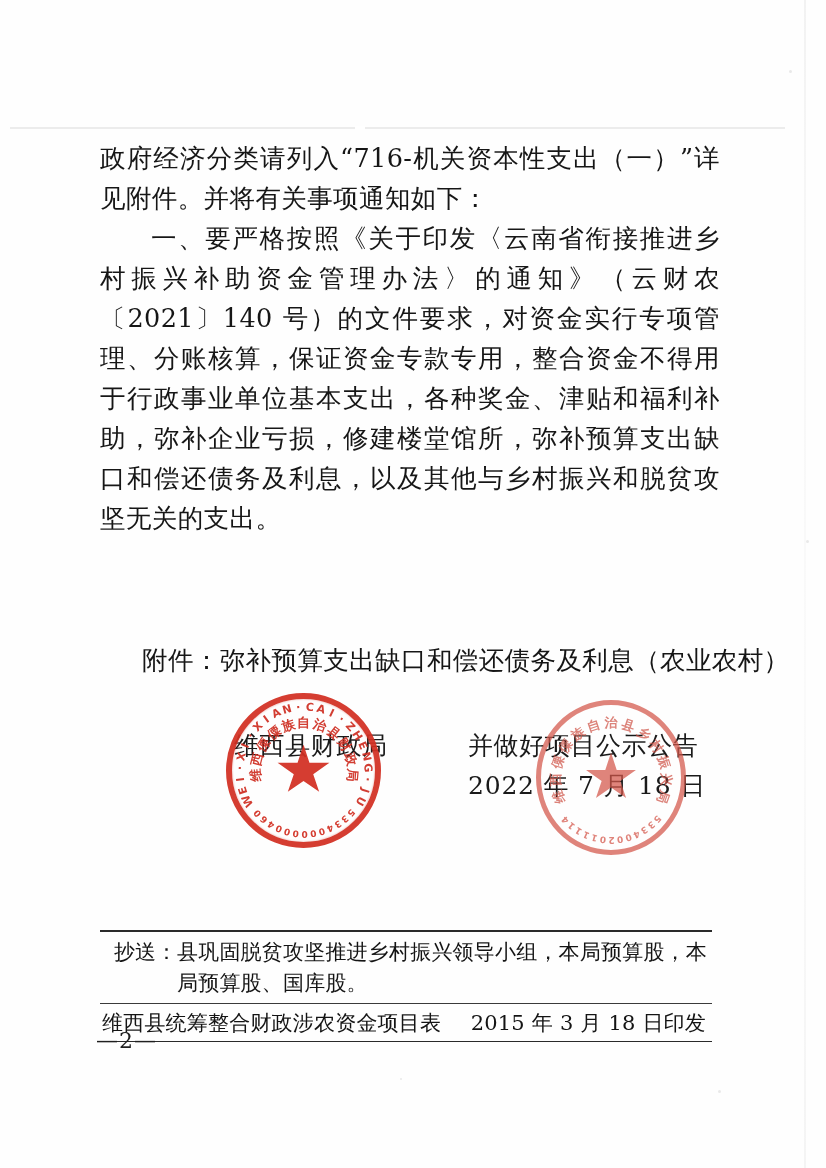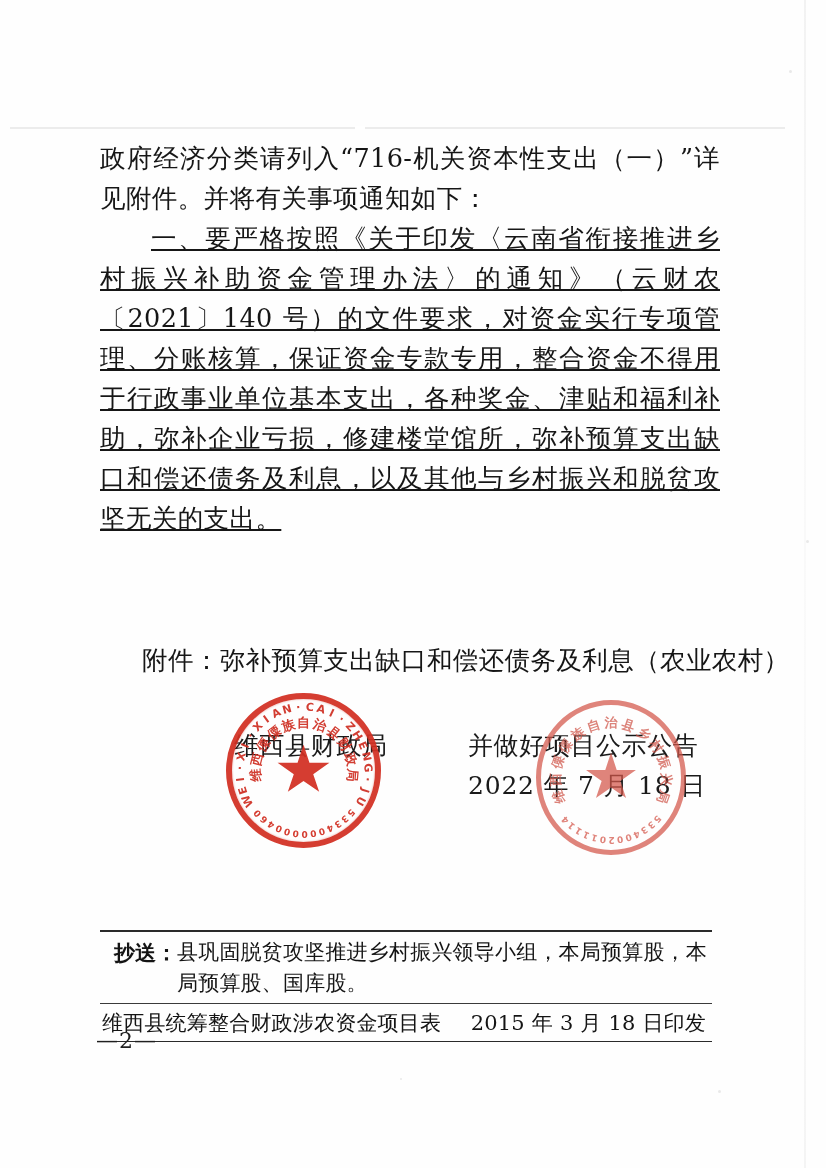--- a/index.html
+++ b/index.html
@@ -63,21 +63,20 @@
     margin: 0;
     font-size: 25.5px;
     line-height: 40px;
     letter-spacing: 0.4px;
     text-align: justify;
     text-justify: inter-character;
     color: #161616;
   }
   .para.indent {
     text-indent: 2em;
-    text-decoration: underline;
   }
   .para + .para {
     margin-top: 0;
   }
 
   
   #attachment-line {
     position: absolute;
     left: 142px;
     top: 640px;
@@ -202,21 +201,20 @@
   .footer-row {
     display: flex;
     align-items: flex-start;
     padding: 5px 0 4px 0;
   }
   .footer-cc-label {
     font-size: 21px;
     line-height: 31px;
     white-space: nowrap;
     padding-left: 14px;
-    font-weight: bold;
   }
   .footer-cc-text {
     font-size: 21px;
     line-height: 31px;
     letter-spacing: 0.2px;
   }
   .footer-print-row {
     display: flex;
     justify-content: space-between;
     align-items: baseline;

